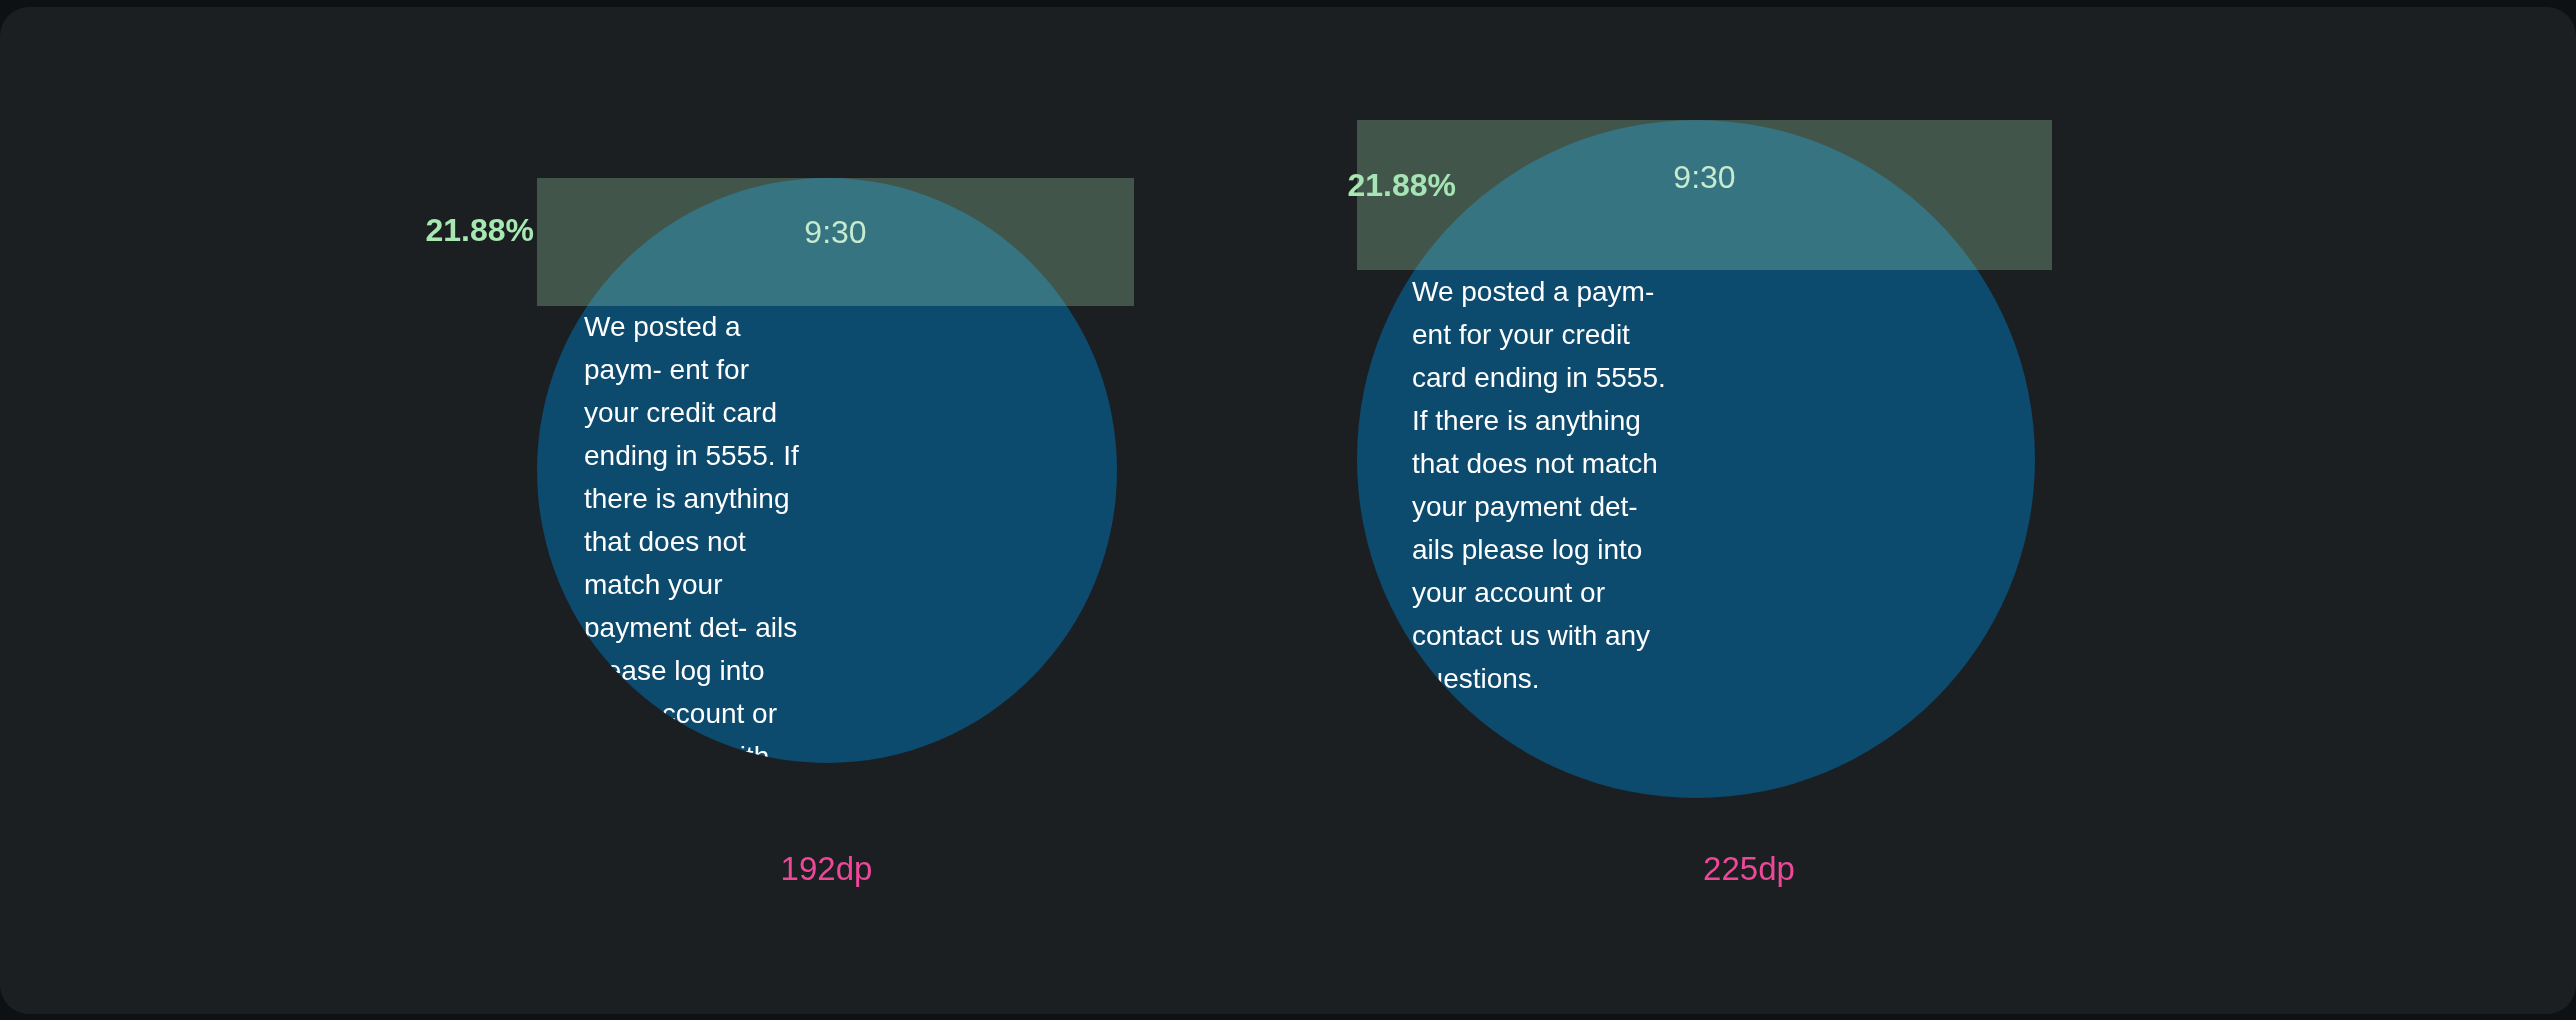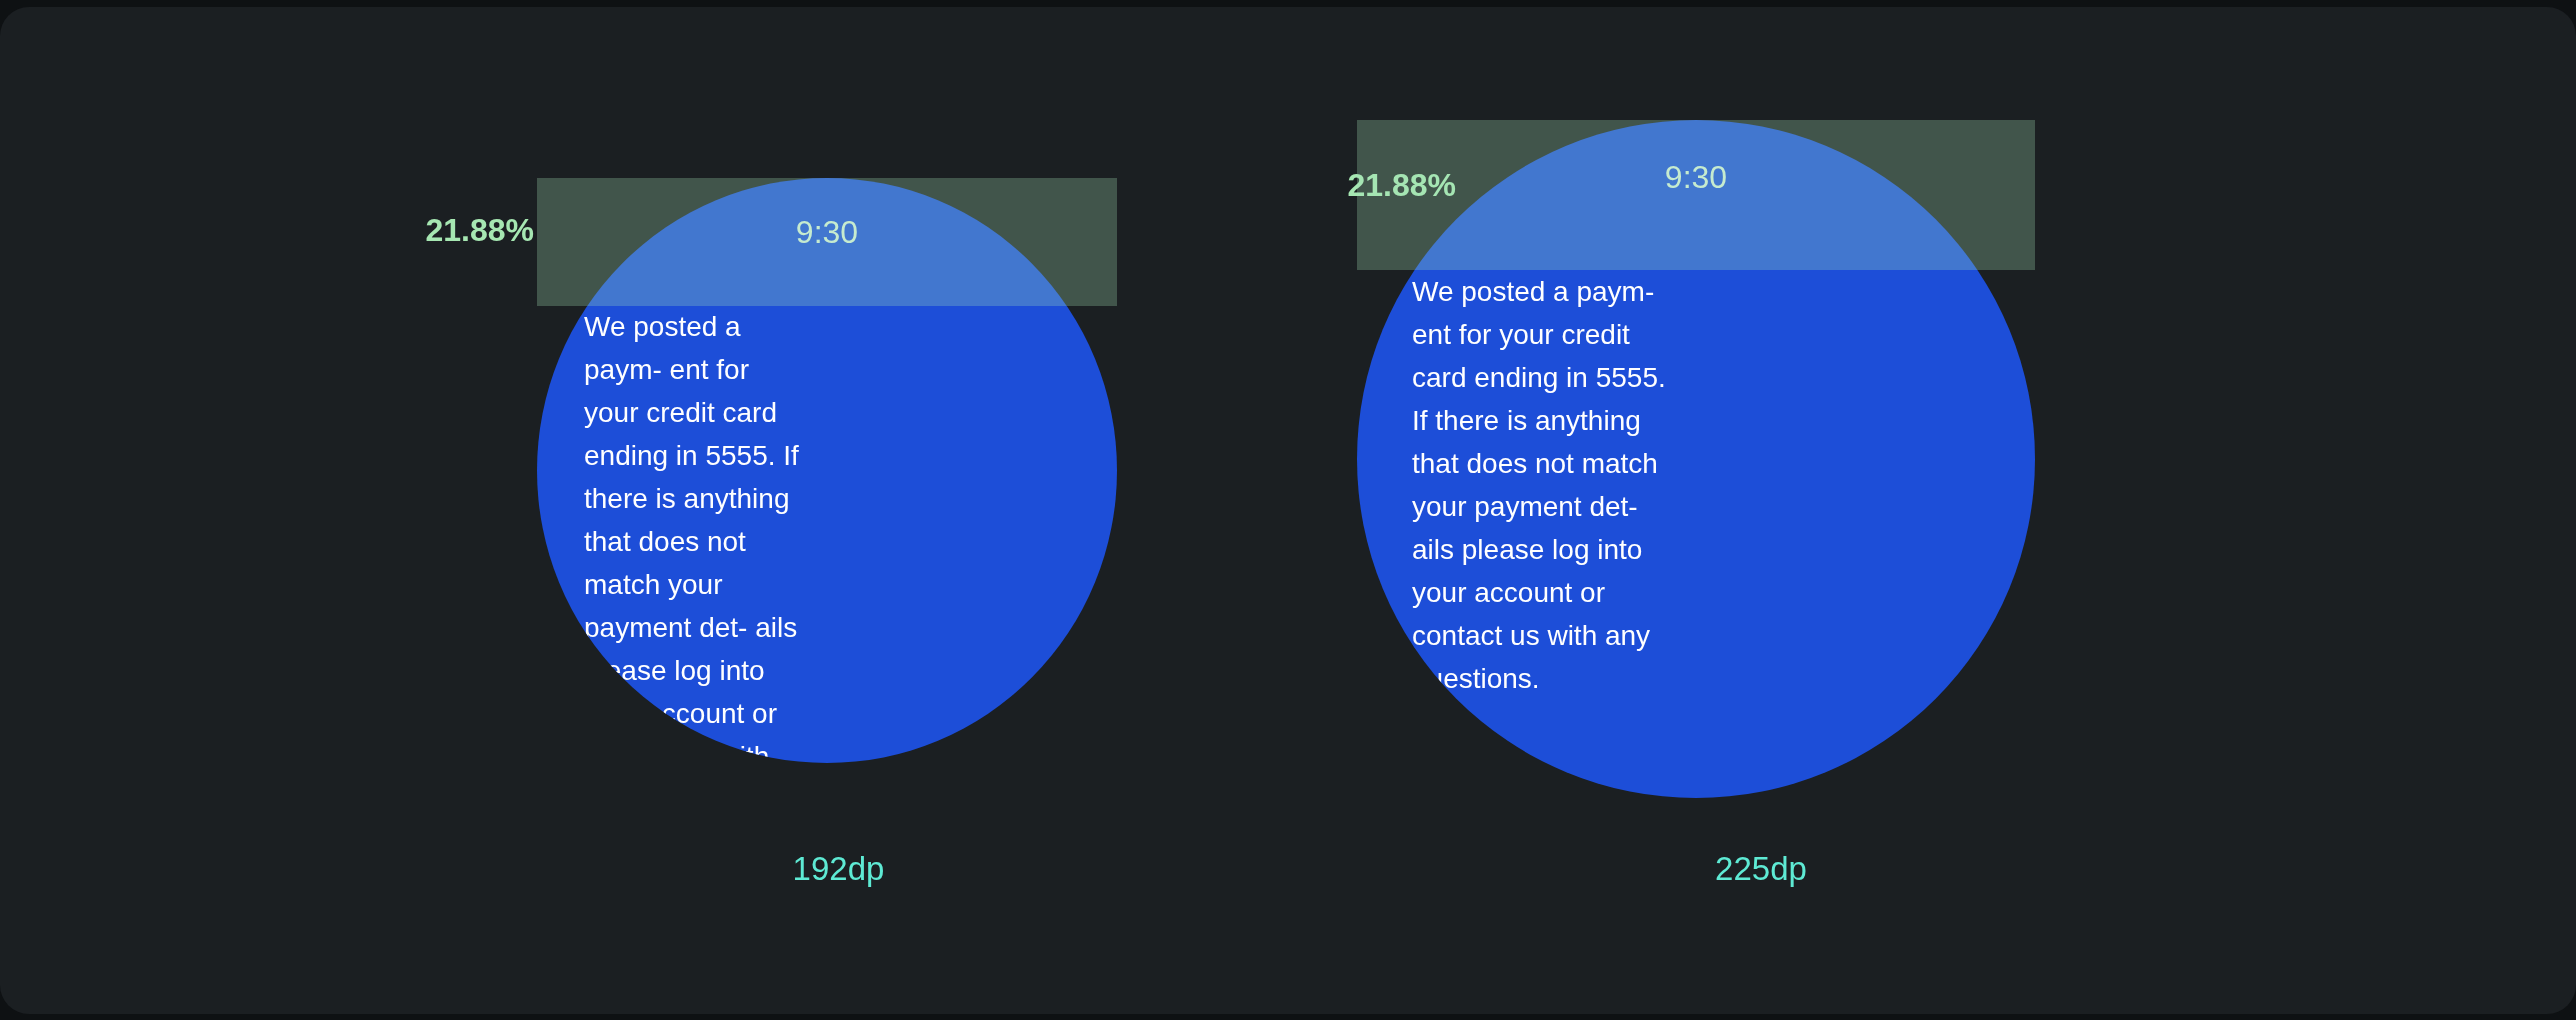--- a/index.html
+++ b/index.html
@@ -49,55 +49,56 @@
     color: #a6e7b2;
     white-space: nowrap;
     text-align: right;
     font-weight: 700;
   }
 
   
   .screen {
     position: absolute;
     border-radius: 50%;
-    background: #1d4ed8;
+    background: #0c4a6e;
     overflow: hidden;
   }
 
   .screen-text {
     position: absolute;
     color: #ffffff;
     text-align: left;
     white-space: pre-wrap;
     word-break: normal;
     overflow-wrap: normal;
   }
 
   
   .statusband {
     position: absolute;
     background: rgba(167, 226, 182, 0.28);
     pointer-events: none;
+    padding-left: 17px;
   }
   .statusband .time {
     position: absolute;
     left: 0;
     right: 0;
     text-align: center;
     color: #c6ebcf;
     white-space: nowrap;
   }
 
   .dp-caption {
     position: absolute;
-    color: #5eead4;
+    color: #ec4899;
     text-align: center;
     white-space: nowrap;
     width: 100%;
-    left: 12px;
+    left: 0;
   }
 
   
   #spec-a { left: 0px; top: 0px; width: 1653px; height: 1007px; }
   #spec-a .pct-label  { left: 224px; top: 205px; width: 310px; font-size: 32px; }
   #spec-a .screen     { left: 537px; top: 171px; width: 580px; height: 585px; }
   #spec-a .screen-text{ left: 47px; top: 127px; width: 217px; font-size: 28px; line-height: 43px; }
   #spec-a .statusband { left: 537px; top: 171px; width: 580px; height: 128px; }
   #spec-a .statusband .time { top: 36px; font-size: 32px; }
   #spec-a .dp-caption { top: 843px; font-size: 33px; }

